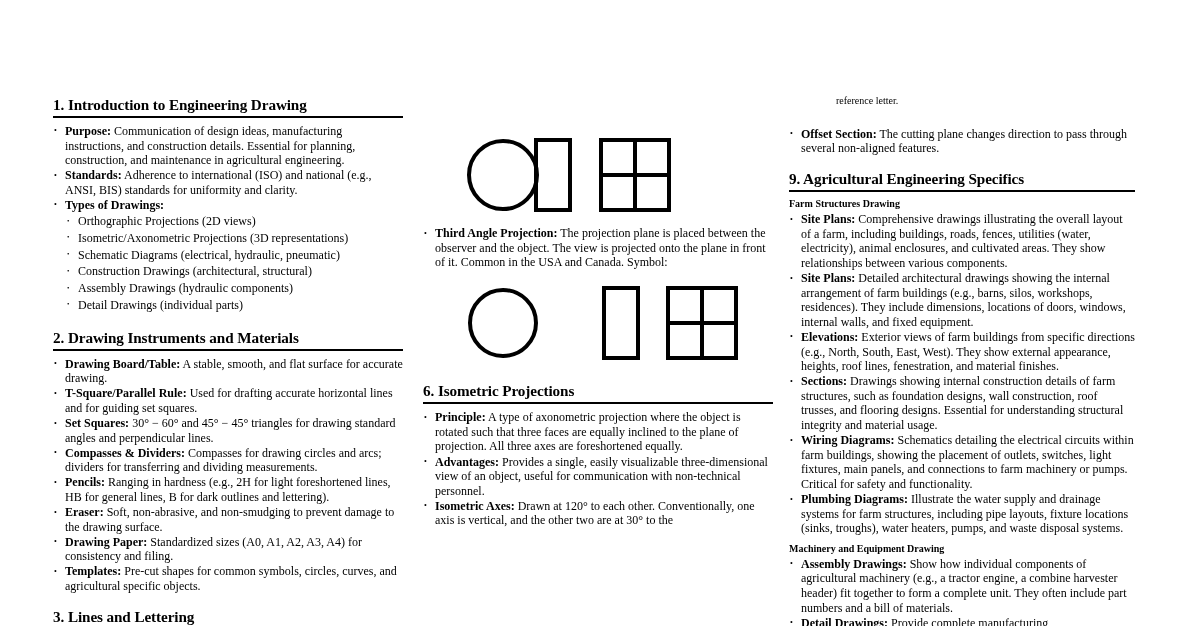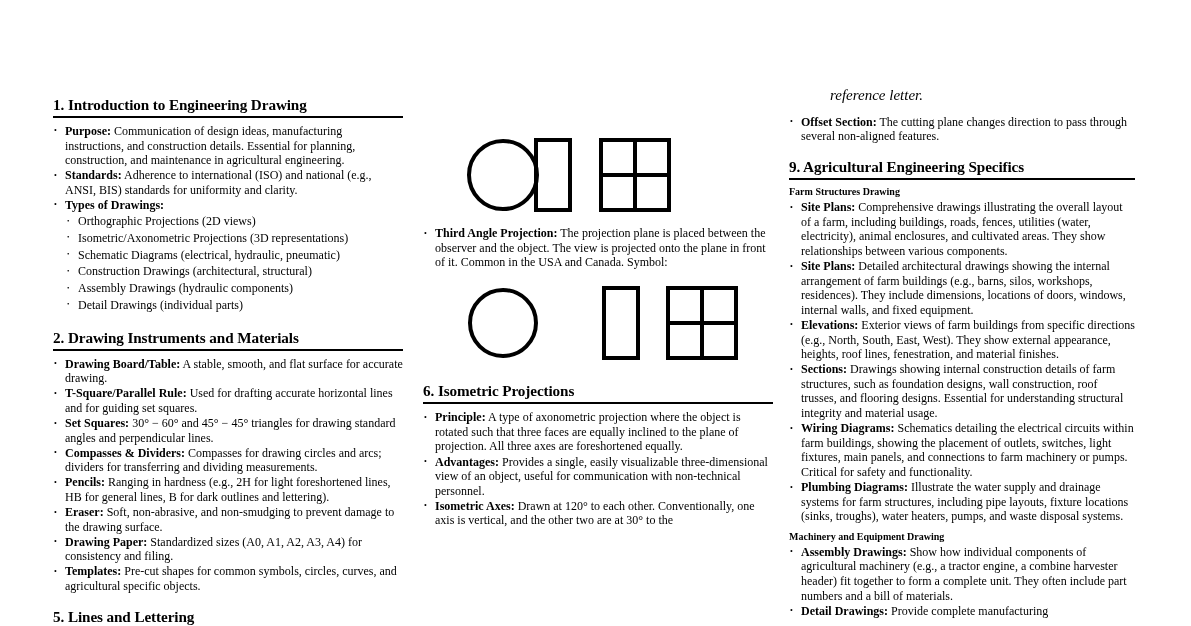--- a/index.html
+++ b/index.html
@@ -88,25 +88,24 @@
     margin-bottom: 2.2px;
   }
   ul.blist ul.blist > li::before {
     left: 2px;
     font-size: 7px;
   }
   li b, .lead {
     font-weight: bold;
   }
   .cont-line {
-    font-size: 15px;
+    font-size: 10px;
     line-height: 14.6px;
-    margin: 12px;
+    margin: 18px;
     padding-left: 29px;
-    font-style: italic;
   }
   .indent-list {
     padding-left: 17px;
   }
 
   .figure {
     position: relative;
     width: 100%;
   }
   .fig-1 { height: 126px; }
@@ -151,21 +150,21 @@
         <li><b>Set Squares:</b><span> 30° − 60° and 45° − 45° triangles for drawing standard angles and perpendicular lines.</span></li>
         <li><b>Compasses &amp; Dividers:</b><span> Compasses for drawing circles and arcs; dividers for transferring and dividing measurements.</span></li>
         <li><b>Pencils:</b><span> Ranging in hardness (e.g., 2H for light foreshortened lines, HB for general lines, B for dark outlines and lettering).</span></li>
         <li><b>Eraser:</b><span> Soft, non-abrasive, and non-smudging to prevent damage to the drawing surface.</span></li>
         <li><b>Drawing Paper:</b><span> Standardized sizes (A0, A1, A2, A3, A4) for consistency and filing.</span></li>
         <li><b>Templates:</b><span> Pre-cut shapes for common symbols, circles, curves, and agricultural specific objects.</span></li>
       </ul>
 
       <div class="gap-b"></div>
 
-      <h2 class="section-title">5. Lines and Lettering</h2>
+      <h2 class="section-title">3. Lines and Lettering</h2>
       <hr class="rule">
     </div>
   </div>
 
   <div class="col col-mid">
     <div class="col-inner">
 
       <div class="figure fig-1">
         <svg class="fig-svg" width="350" height="126" viewBox="0 0 350 126" xmlns="http://www.w3.org/2000/svg">
           <g fill="none" stroke="#000000" stroke-width="4">

